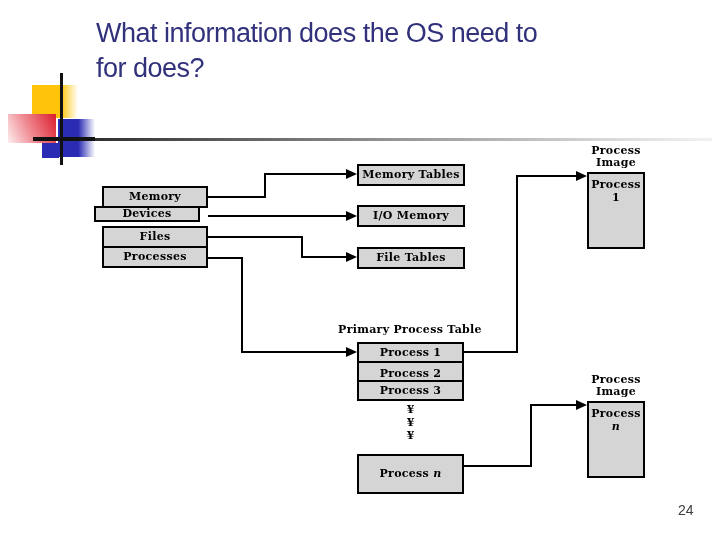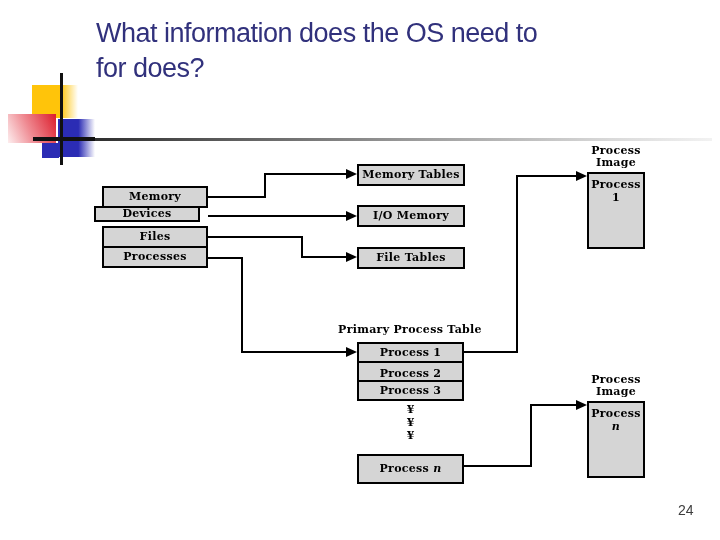--- a/index.html
+++ b/index.html
@@ -91,21 +91,21 @@
     <span>Process 2</span>
   </div>
   <div class="box" style="left:357px;top:380px;width:107px;height:21px;">
     <span>Process 3</span>
   </div>
   <div class="dotcol" style="top:403px;">
     <div>¥</div>
     <div>¥</div>
     <div>¥</div>
   </div>
-  <div class="box" style="left:357px;top:454px;width:107px;height:30px;">
+  <div class="box" style="left:357px;top:454px;width:107px;height:40px;">
     <span><span>Process </span><span class="ital">n</span></span>
   </div>
 
   <div class="freelabel" style="left:574px;top:145px;width:84px;">
     <div>Process</div>
     <div>Image</div>
   </div>
   <div class="box imgbox" style="left:587px;top:172px;width:58px;height:77px;">
     <div>Process</div>
     <div>1</div>

